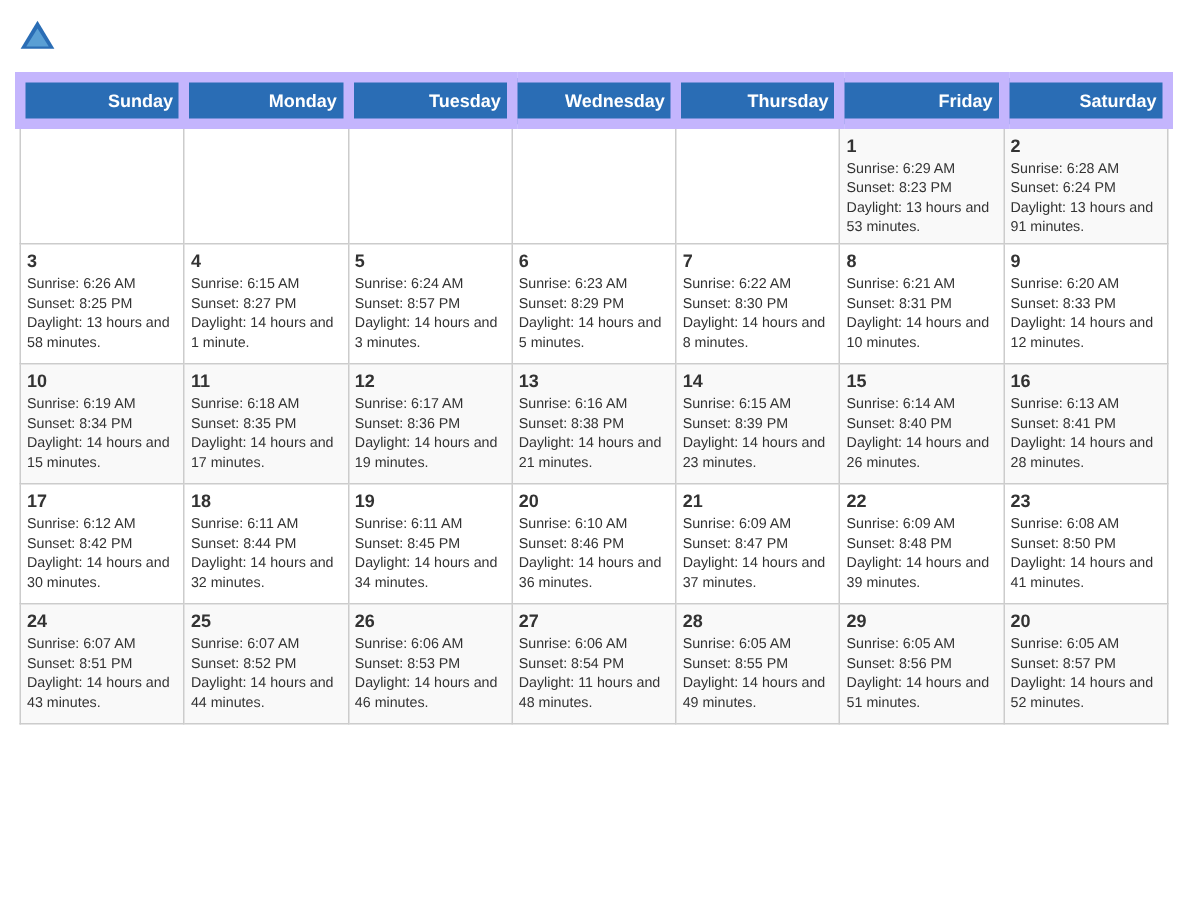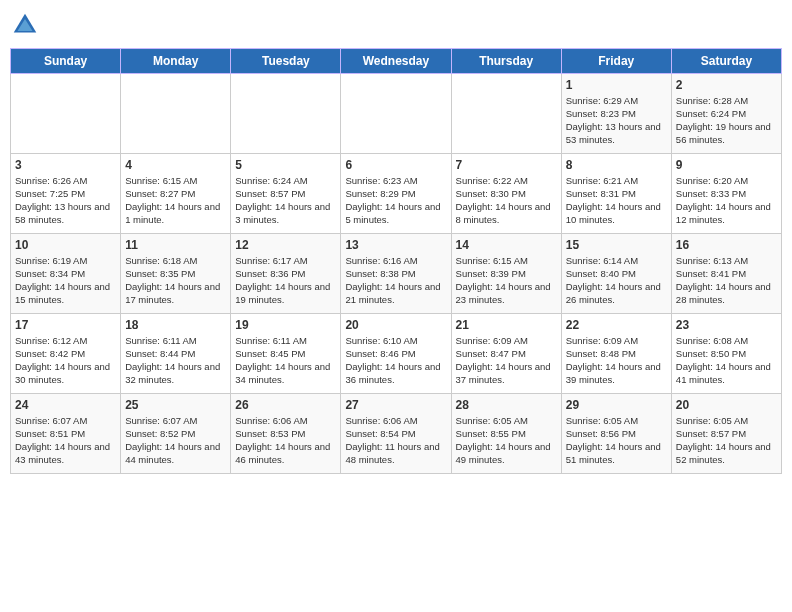--- a/index.html
+++ b/index.html
@@ -61,22 +61,22 @@
     .calendar {
       width: 100%;
       border-collapse: collapse;
       border: 1px solid #ccc;
     }
     .calendar th {
       background: #2a6db5;
       color: #fff;
       font-size: 12px;
       padding: 5px 4px;
-      text-align: center;
-      border: 1px solid #c4b5fd;
+      text-align: right;
+      border: 7px solid #c4b5fd;
       font-weight: bold;
     }
     .calendar td {
       vertical-align: top;
       border: 1px solid #ccc;
       padding: 3px 4px;
       font-size: 9.5px;
       color: #333;
       width: calc(100% / 7);
       min-height: 75px;
@@ -138,26 +138,26 @@
     <tr>
           <td class="empty"></td>
           <td class="empty"></td>
           <td class="empty"></td>
           <td class="empty"></td>
           <td class="empty"></td>
           <td>
             <div class="cell-content"><span class="day-num">1</span><span>Sunrise: 6:29 AM</span><br><span>Sunset: 8:23 PM</span><br><span>Daylight: 13 hours and 53 minutes.</span></div>
           </td>
           <td>
-            <div class="cell-content"><span class="day-num">2</span><span>Sunrise: 6:28 AM</span><br><span>Sunset: 6:24 PM</span><br><span>Daylight: 19 hours and 56 minutes.</span></div>
-          </td>
-        </tr>
-        <tr>
-          <td>
-            <div class="cell-content"><span class="day-num">3</span><span>Sunrise: 6:26 AM</span><br><span>Sunset: 7:25 PM</span><br><span>Daylight: 13 hours and 58 minutes.</span></div>
+            <div class="cell-content"><span class="day-num">2</span><span>Sunrise: 6:28 AM</span><br><span>Sunset: 6:24 PM</span><br><span>Daylight: 13 hours and 91 minutes.</span></div>
+          </td>
+        </tr>
+        <tr>
+          <td>
+            <div class="cell-content"><span class="day-num">3</span><span>Sunrise: 6:26 AM</span><br><span>Sunset: 8:25 PM</span><br><span>Daylight: 13 hours and 58 minutes.</span></div>
           </td>
           <td>
             <div class="cell-content"><span class="day-num">4</span><span>Sunrise: 6:15 AM</span><br><span>Sunset: 8:27 PM</span><br><span>Daylight: 14 hours and 1 minute.</span></div>
           </td>
           <td>
             <div class="cell-content"><span class="day-num">5</span><span>Sunrise: 6:24 AM</span><br><span>Sunset: 8:57 PM</span><br><span>Daylight: 14 hours and 3 minutes.</span></div>
           </td>
           <td>
             <div class="cell-content"><span class="day-num">6</span><span>Sunrise: 6:23 AM</span><br><span>Sunset: 8:29 PM</span><br><span>Daylight: 14 hours and 5 minutes.</span></div>
           </td>

